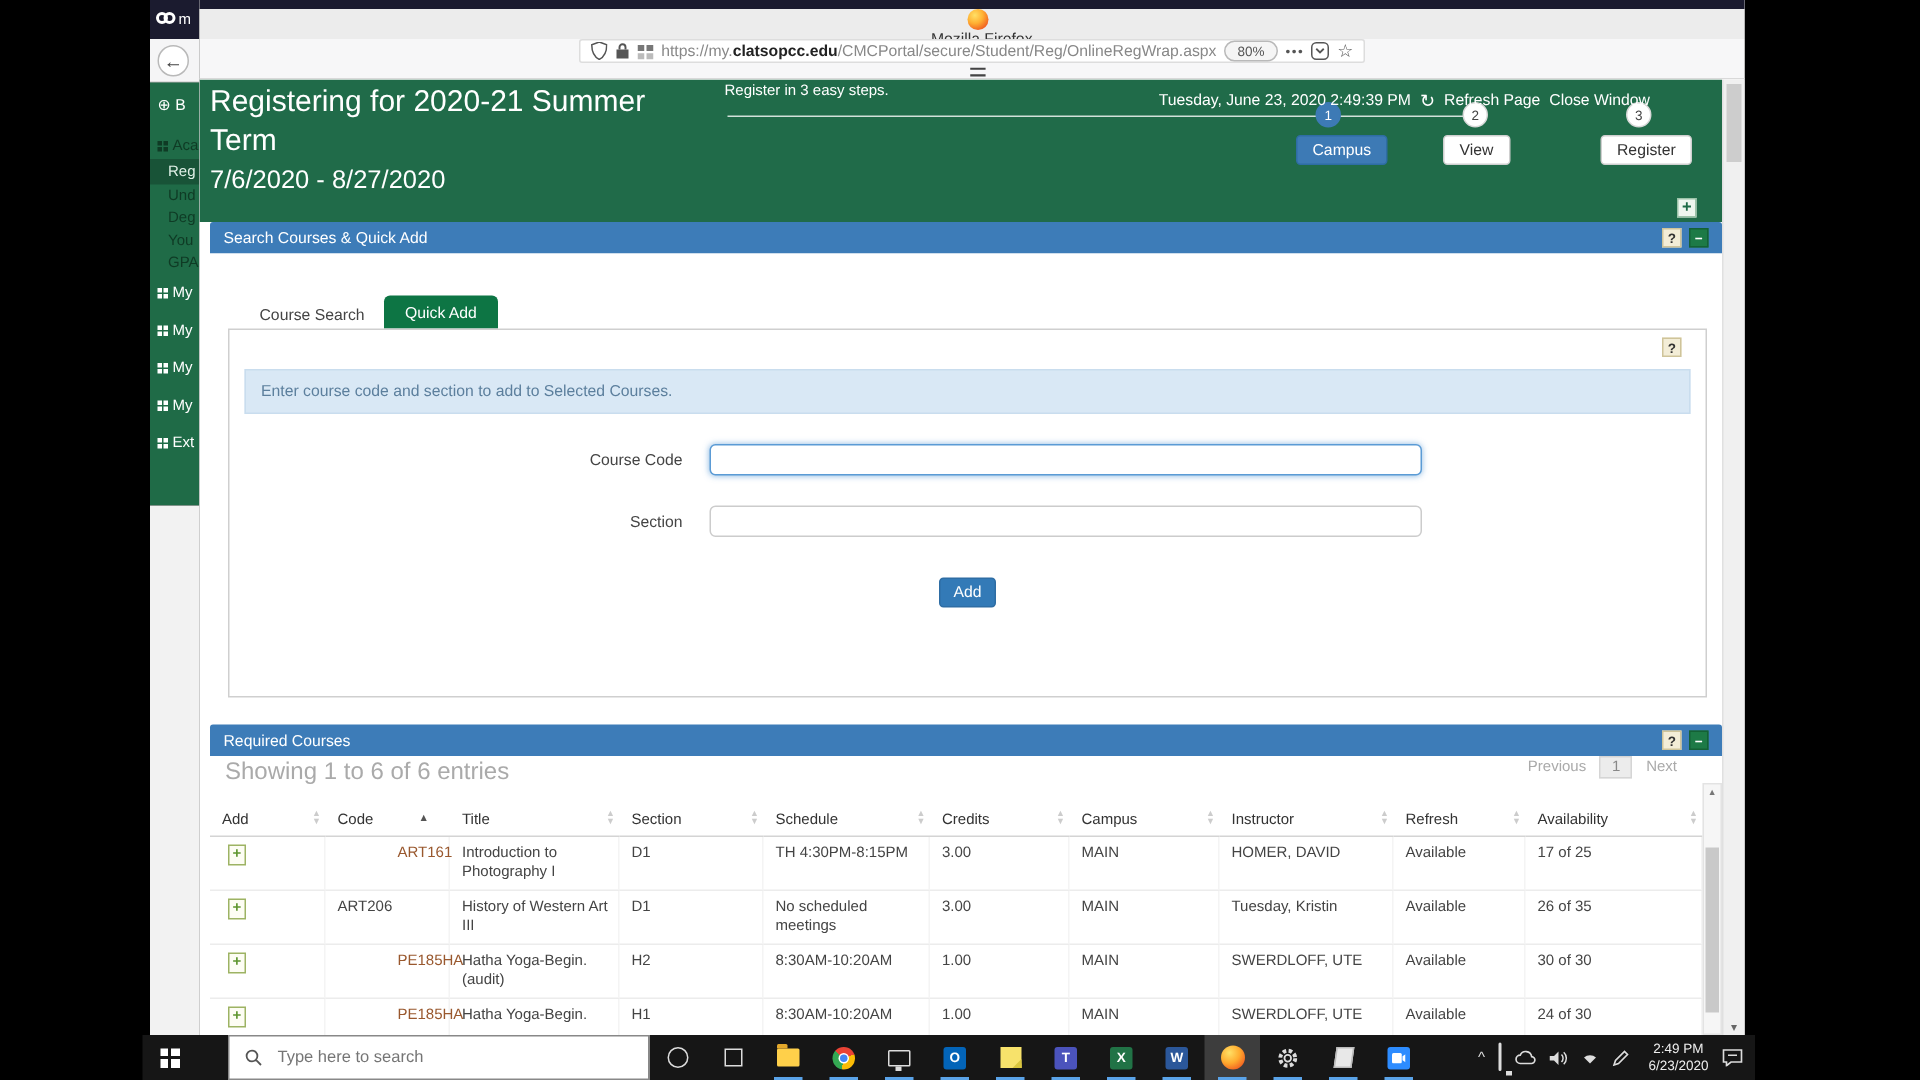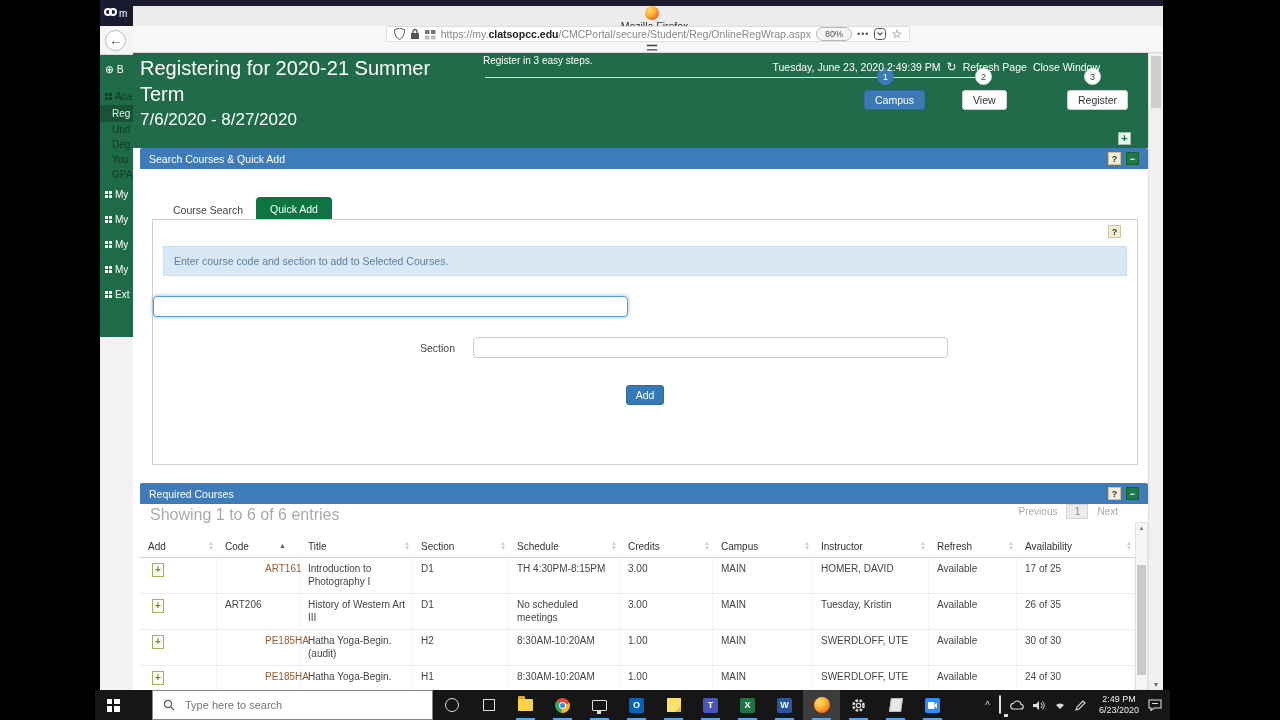--- a/index.html
+++ b/index.html
@@ -312,20 +312,21 @@
           </div>
           <div class="qa-body">
             <div class="tabs">
               <span class="tab">Course Search</span>
               <span class="tab active">Quick Add</span>
             </div>
             <div class="tab-box">
               <span class="mini-ico help-ico help-abs">?</span>
               <div class="info-bar">Enter course code and section to add to Selected Courses.</div>
               <div class="frow">
+                <label>Course Code</label>
                 <input class="focused" type="text" value="" style="">
               </div>
               <div class="frow">
                 <label>Section</label>
                 <input type="text" value="" style="">
               </div>
               <div class="add-row">
                 <button class="btn-blue">Add</button>
               </div>
             </div>

